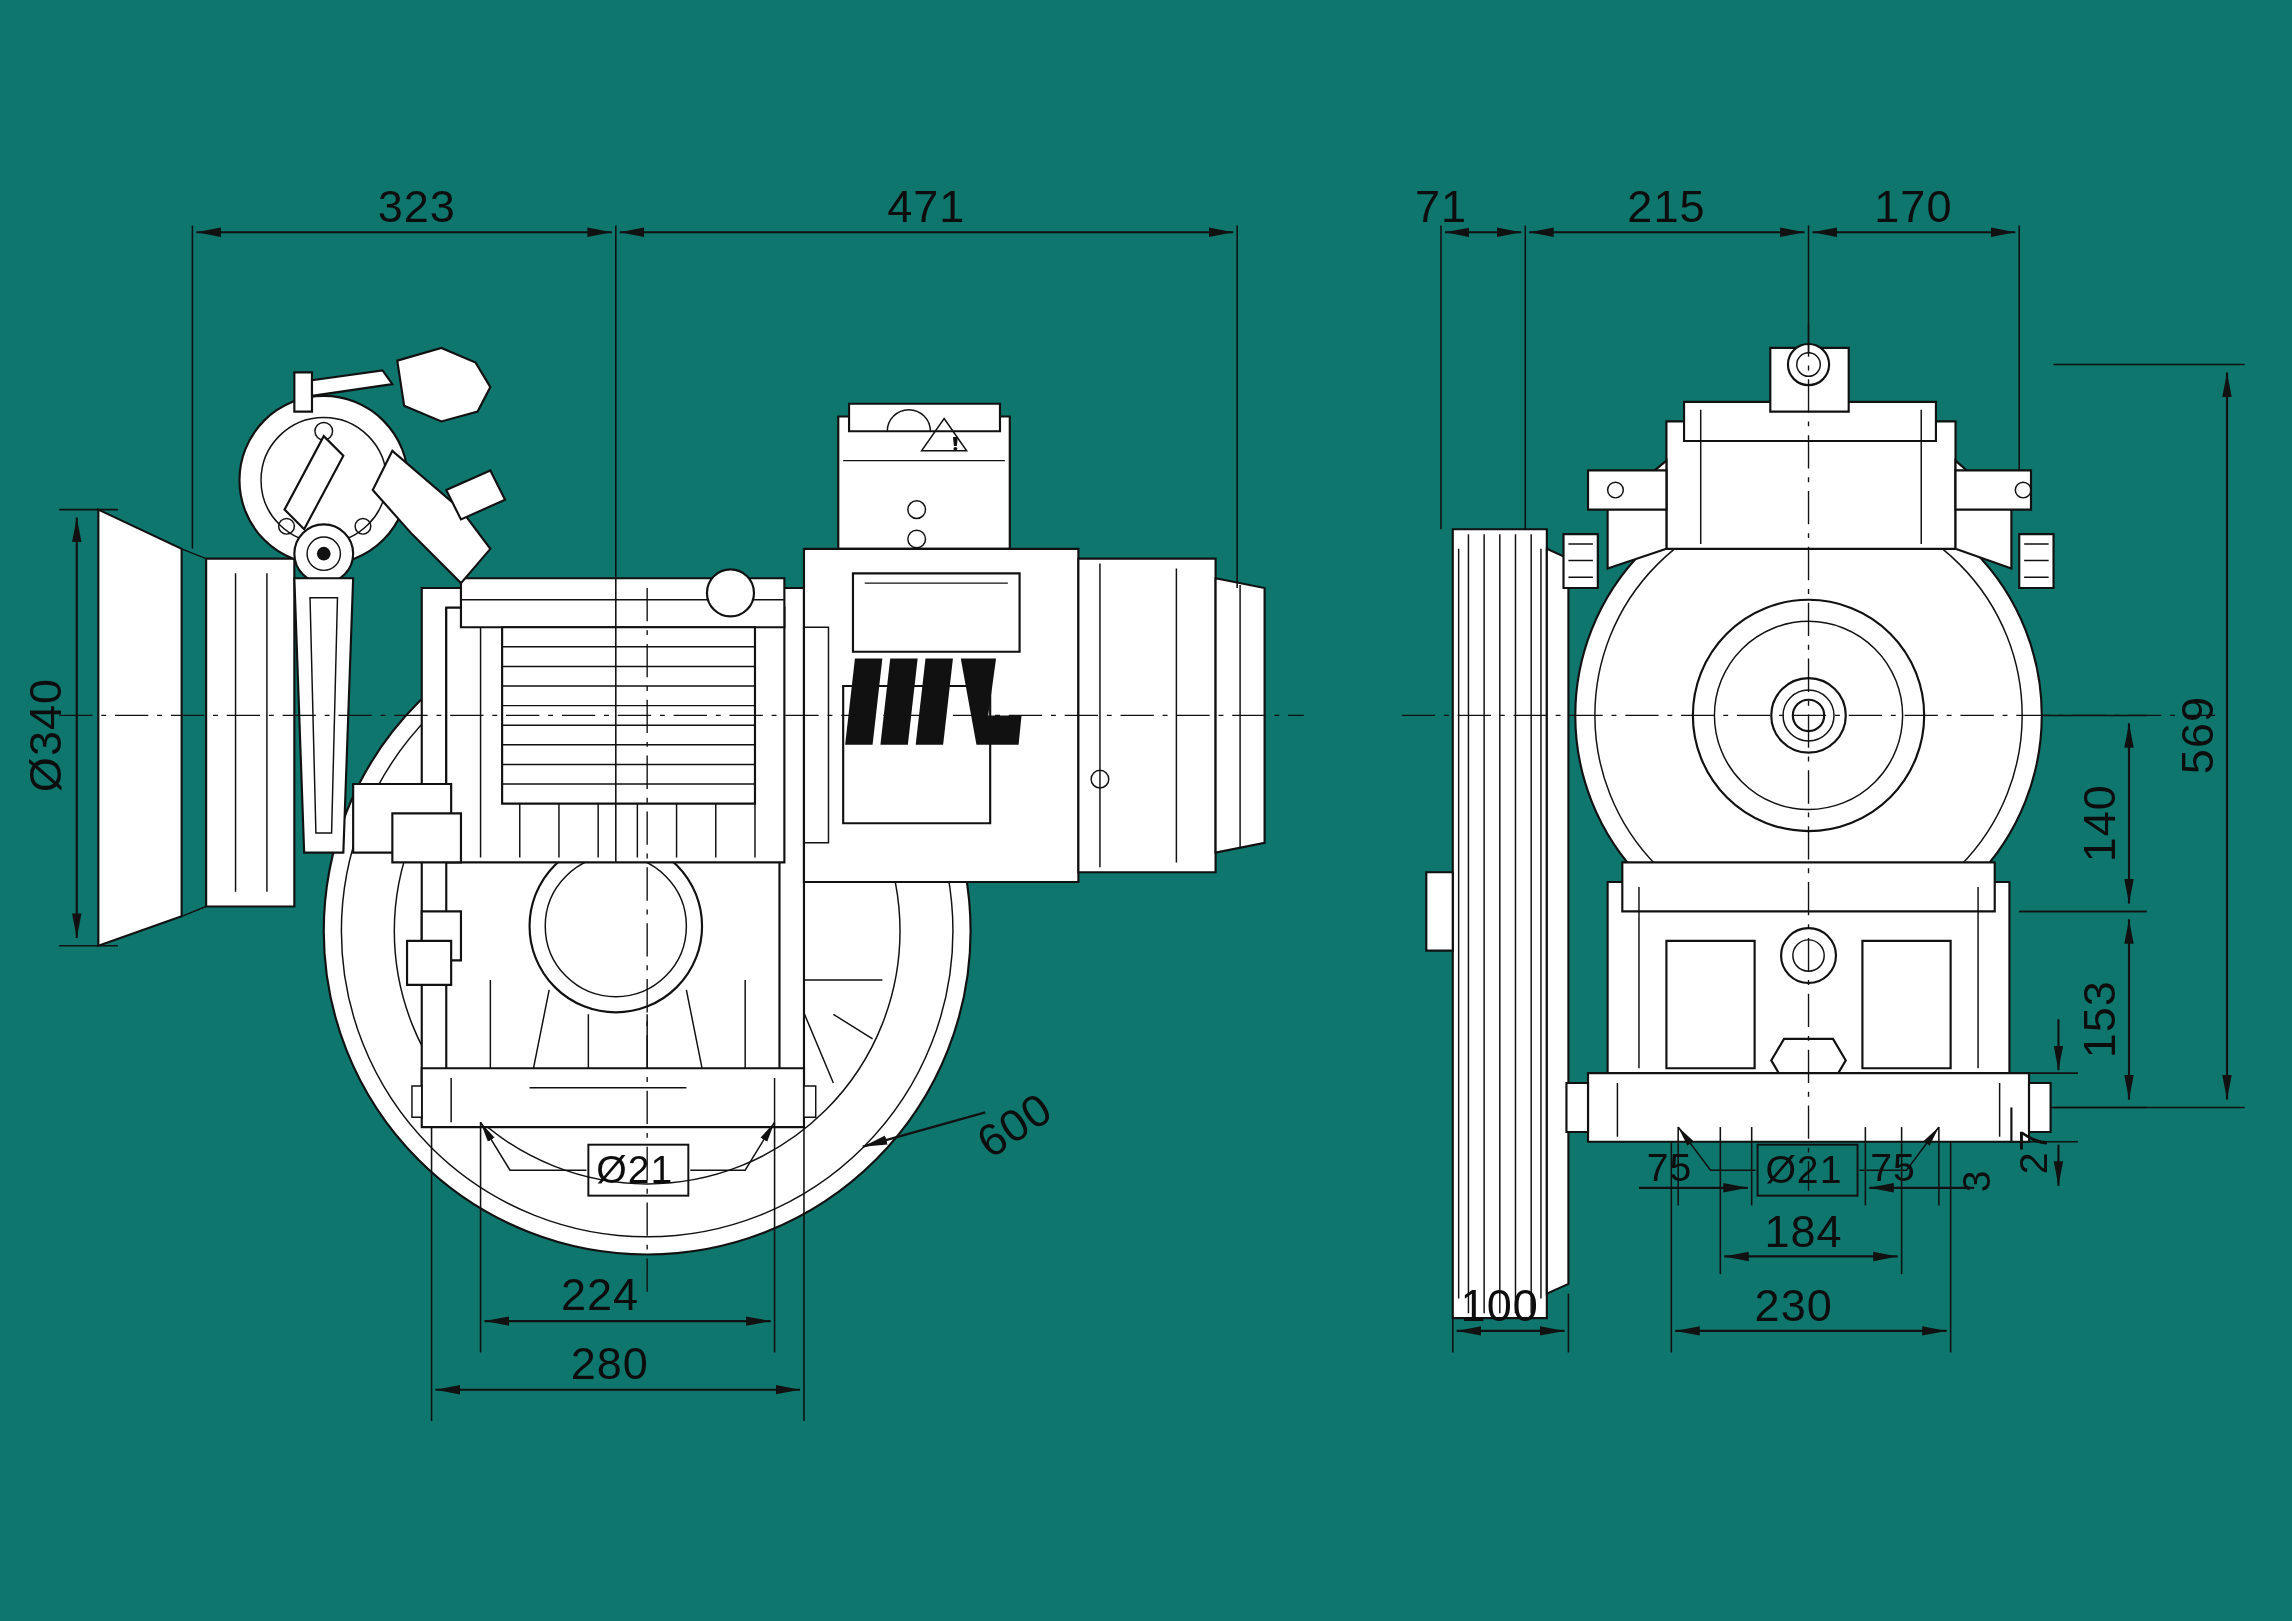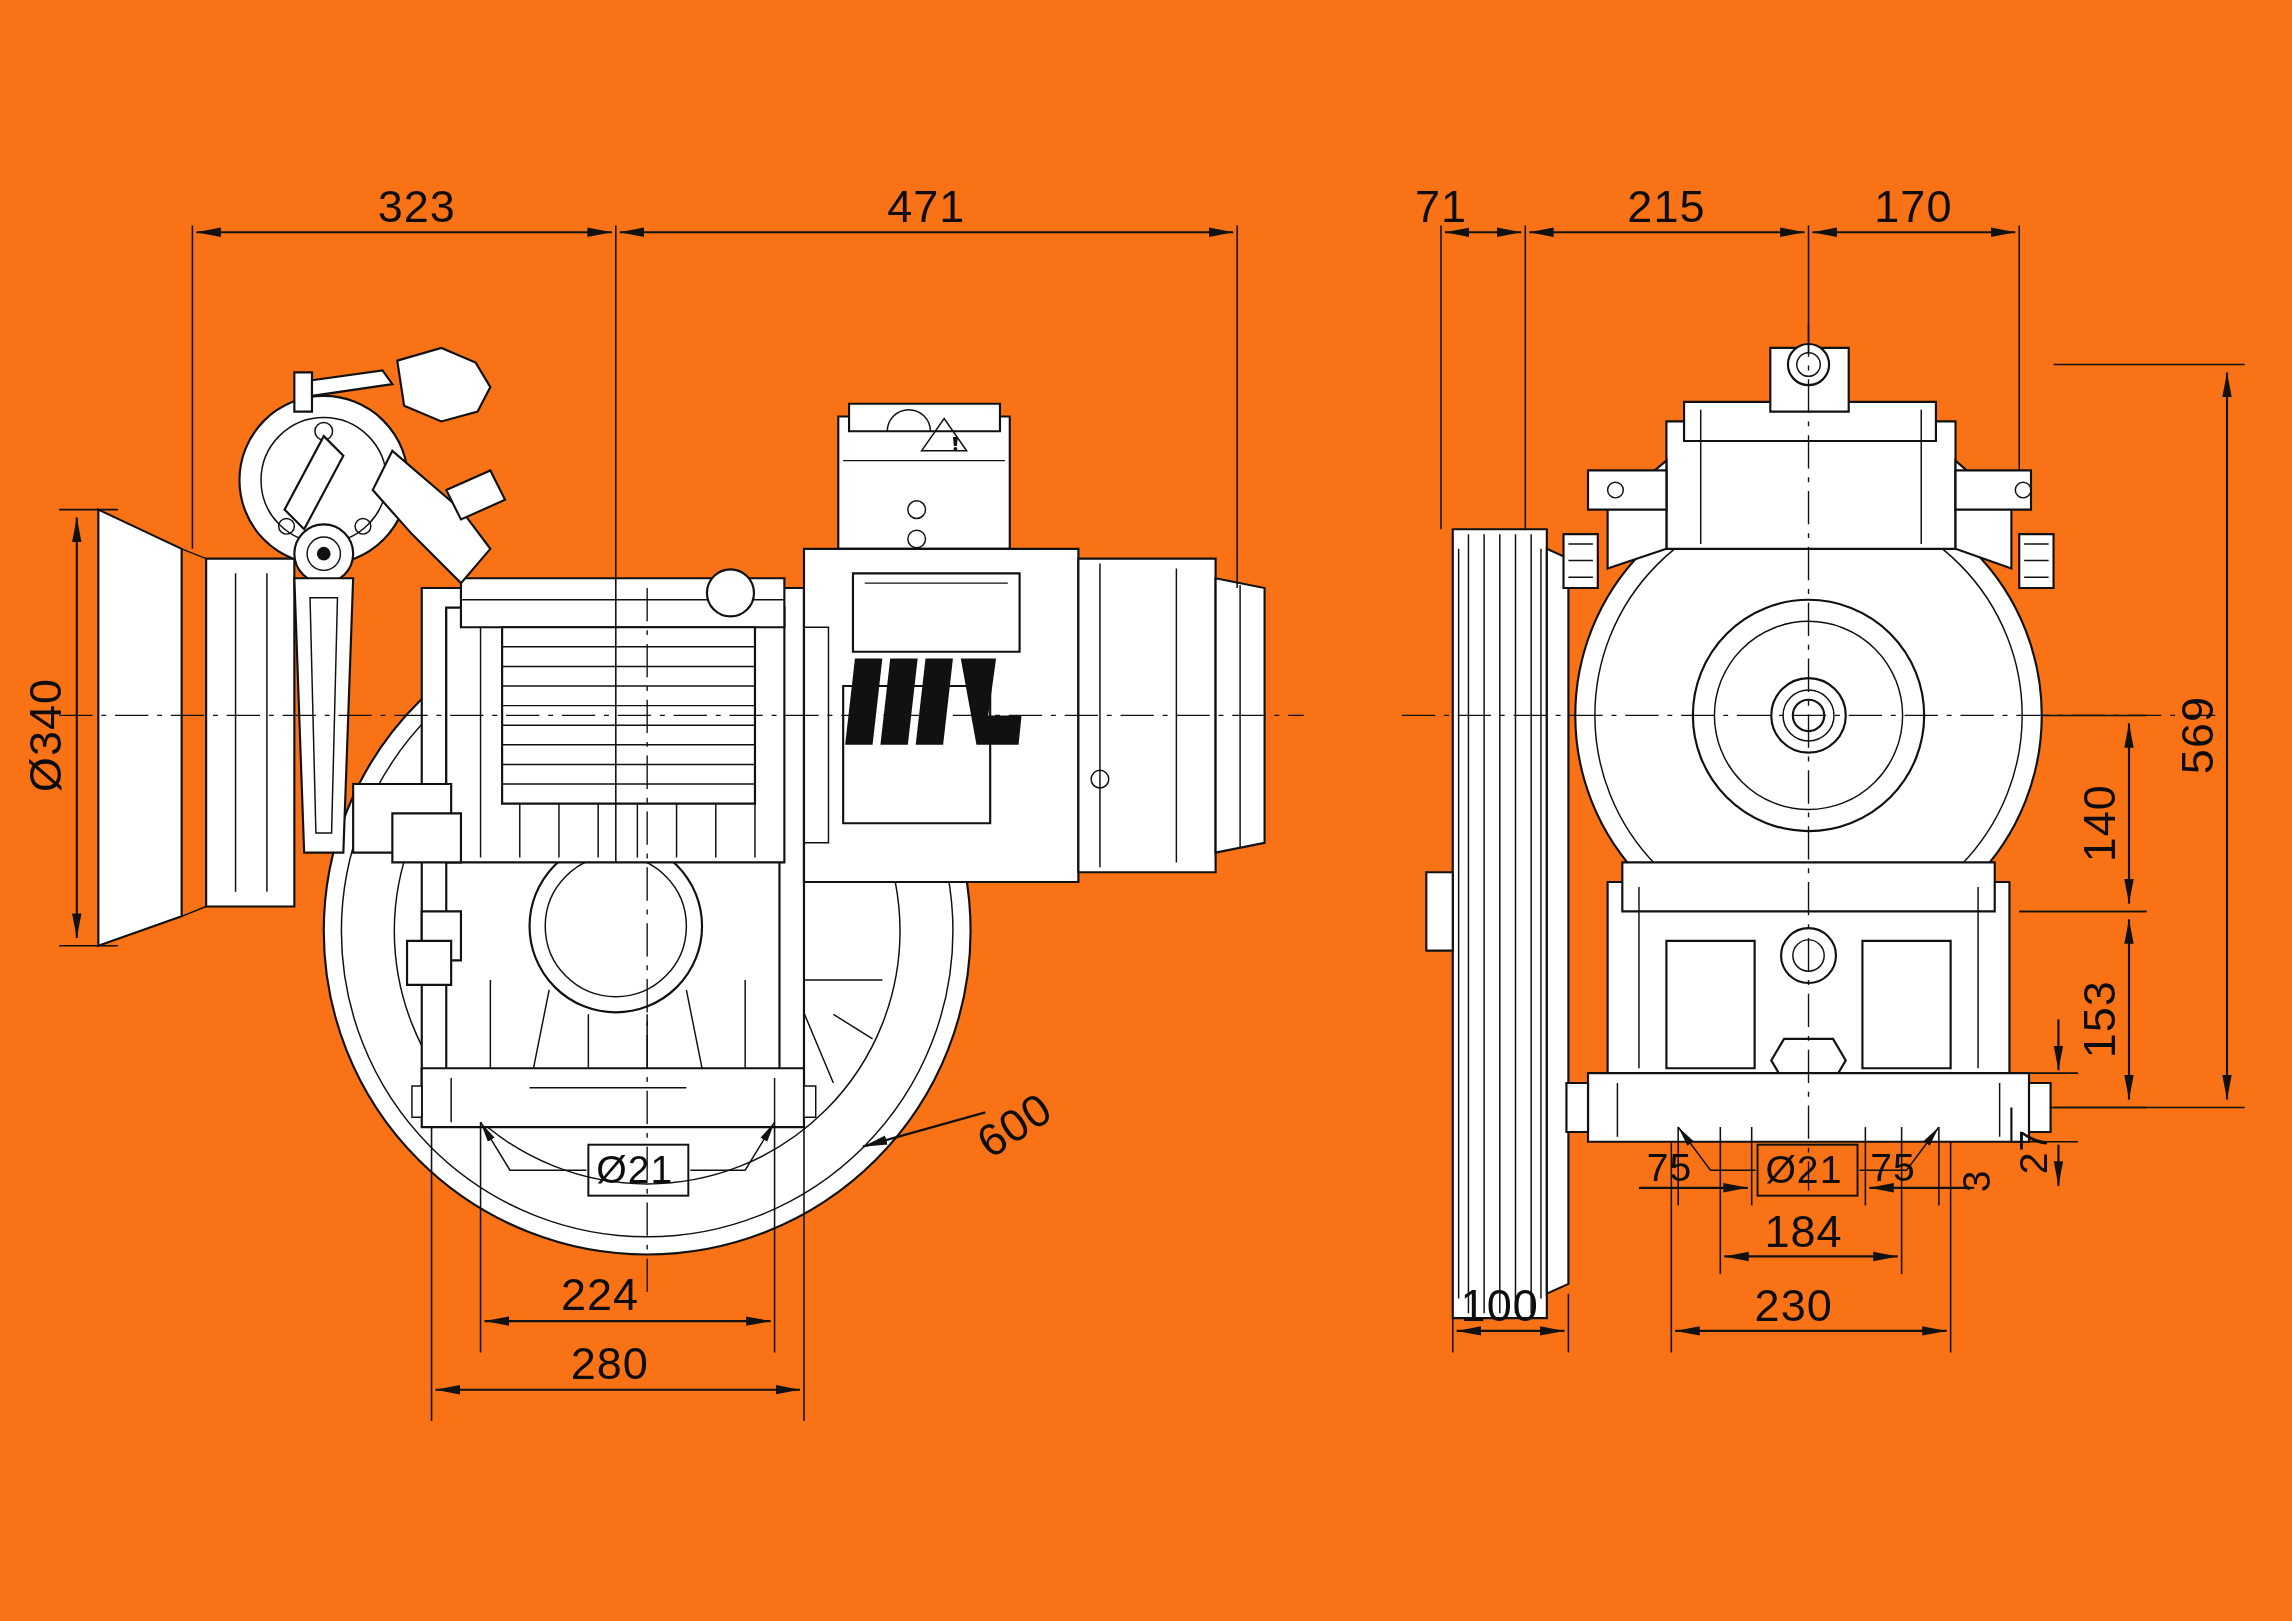--- a/index.html
+++ b/index.html
@@ -7,21 +7,21 @@
     padding: 0;
     background: #ffffff;
   }
   body {
     font-family: "Liberation Sans", sans-serif;
   }
   #sheet {
     position: relative;
     width: 2293px;
     height: 1621px;
-    background: #f97316;
+    background: #0f766e;
     overflow: hidden;
   }
   svg.drawing {
     position: absolute;
     left: 0;
     top: 0;
     width: 2293px;
     height: 1621px;
   }
   .dimtext {

